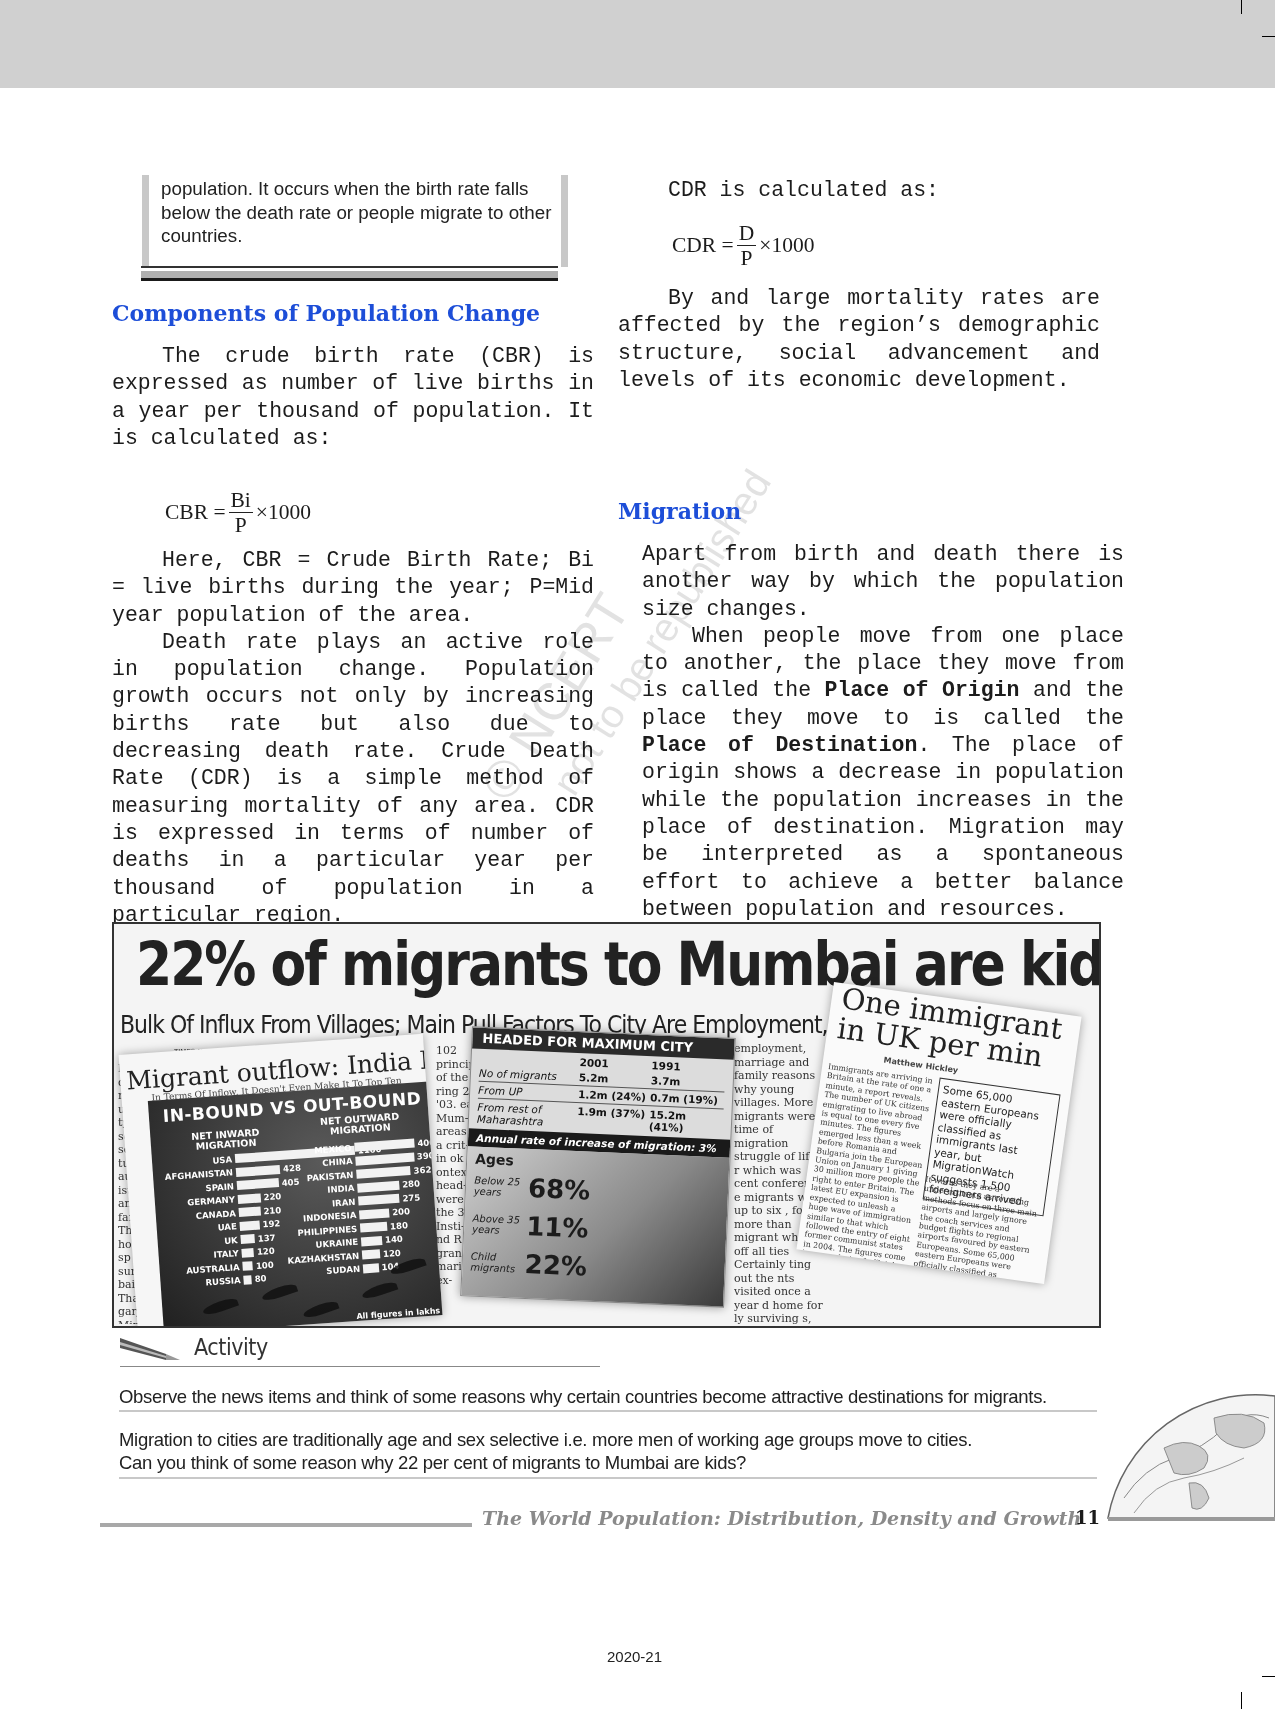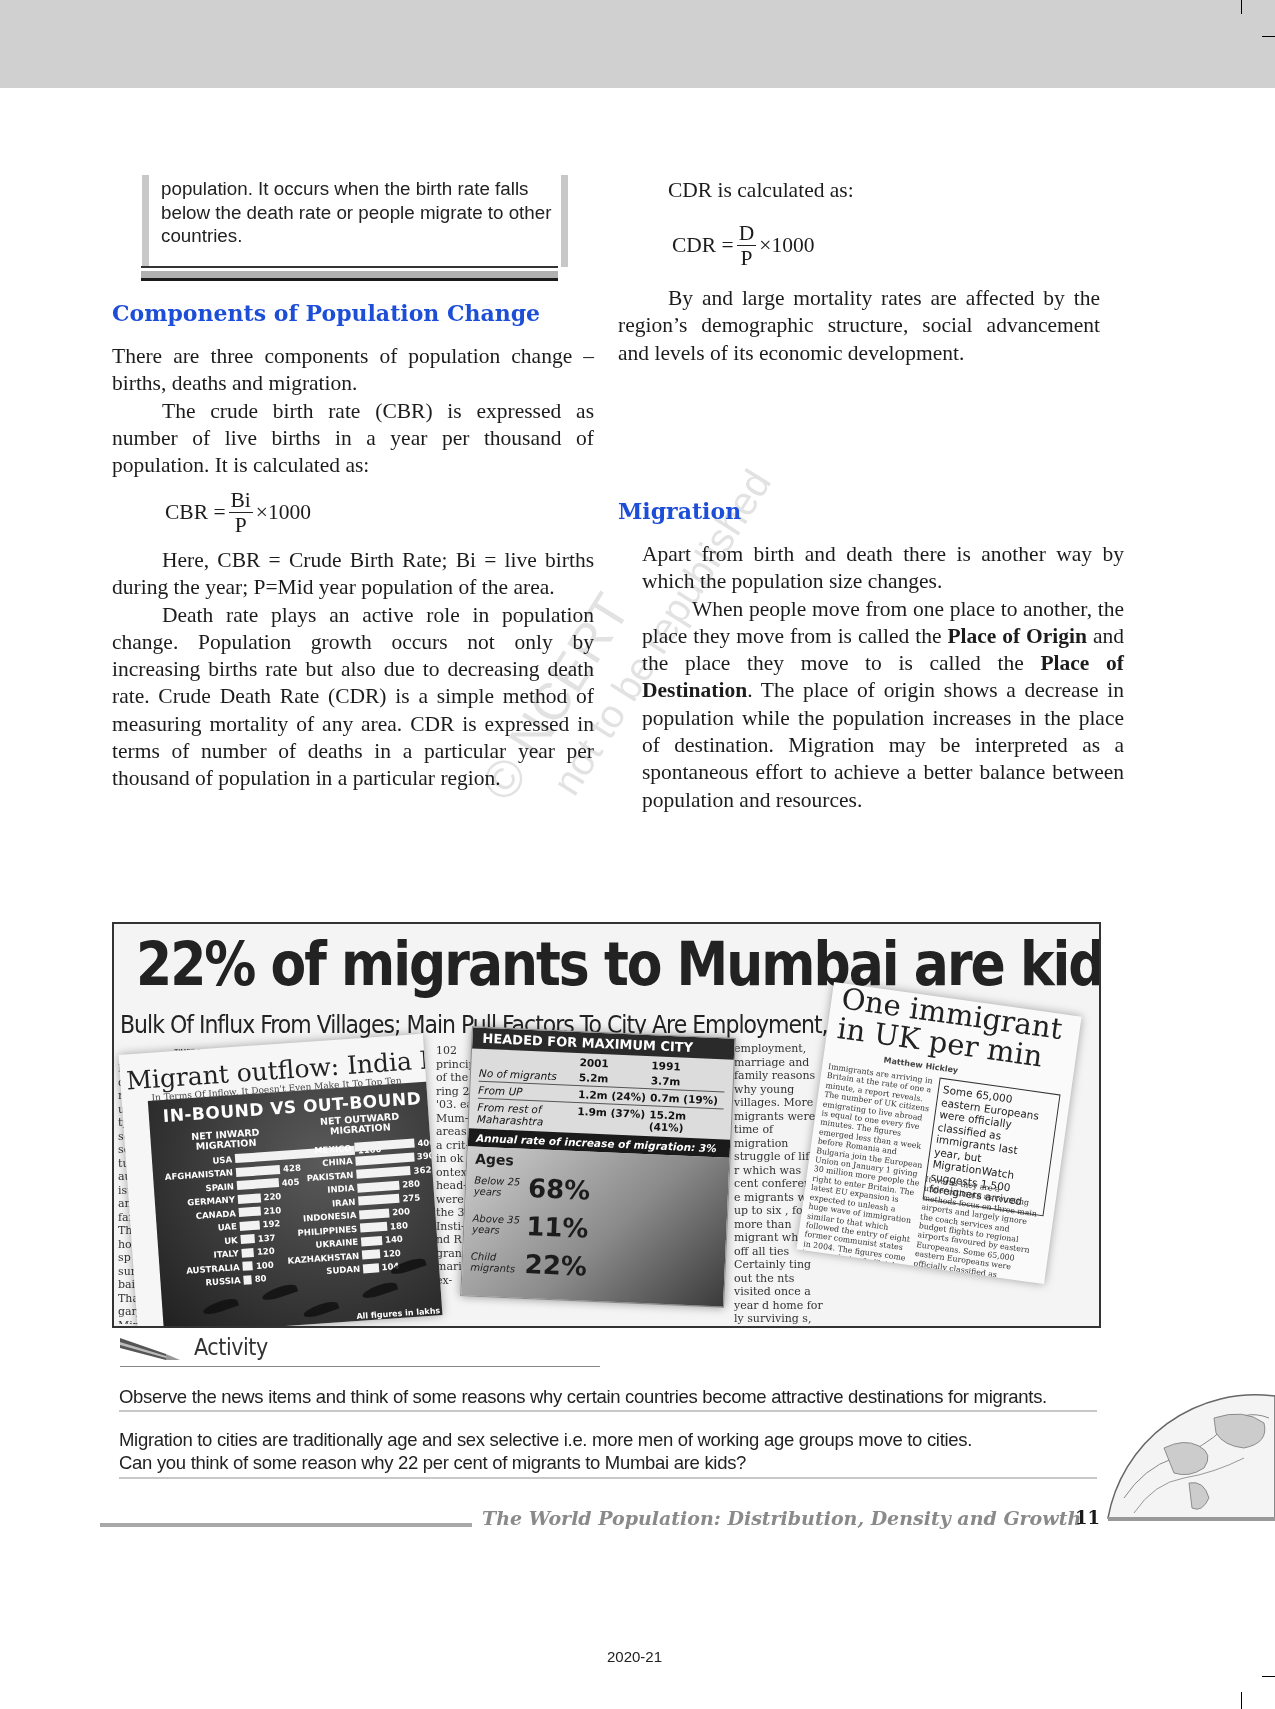--- a/index.html
+++ b/index.html
@@ -4,21 +4,21 @@
 <style>
   html, body { margin: 0; padding: 0; }
   body {
     width: 1275px; height: 1709px; position: relative; background: #ffffff;
     overflow: hidden; font-family: "DejaVu Serif", serif; color: #1c1c1c;
   }
   .topbar { position: absolute; left: 0; top: 0; width: 1275px; height: 88px; background: #d0d0d0; }
   .crop-mark { position: absolute; background: #000; }
 
   .col { position: absolute; font-family: "Liberation Serif", "DejaVu Serif", serif; font-size: 21.5px; line-height: 27.3px; text-align: justify; }
-  .col p { margin: 0; }
+  .col p { margin: 0; font-family: Liberation Mono, monospace; }
   .indent { text-indent: 50px; }
 
   .note-box { position: absolute; left: 142px; top: 175px; width: 412px; height: 92px; border-left: 7px solid #c8c8c8; border-right: 7px solid #c8c8c8; }
   .note-text { font-family: "Liberation Sans", sans-serif; font-size: 18.8px; line-height: 23.5px; padding: 2px 0 0 12px; text-align: left; color: #222; }
   .note-rule1 { position: absolute; left: 141px; top: 266px; width: 417px; height: 2px; background: #333; }
   .note-rule2 { position: absolute; left: 141px; top: 271px; width: 417px; height: 7px; background: #b0b0b0; }
   .note-rule3 { position: absolute; left: 141px; top: 278px; width: 417px; height: 3px; background: #1a1a1a; }
 
   .heading { position: absolute; font-family: "DejaVu Serif", serif; font-weight: bold; font-size: 22px; color: #1d4ed8; }
 
@@ -96,21 +96,20 @@
 <div class="note-box">
   <div class="note-text">population. It occurs when the birth rate falls below the death rate or people migrate to other countries.</div>
 </div>
 <div class="note-rule1"></div>
 <div class="note-rule2"></div>
 <div class="note-rule3"></div>
 
 <div class="heading" style="left:112px;top:300px;">Components of Population Change</div>
 
 <div class="col" style="left:112px;top:343px;width:482px;">
-  <p>There are three components of population change – births, deaths and migration.</p>
   <p class="indent">The crude birth rate (CBR) is expressed as number of live births in a year per thousand of population. It is calculated as:</p>
 </div>
 
 <div class="formula" style="left:165px;top:488px;">
   <span>CBR =</span>
   <span class="frac">
     <span class="num">Bi</span>
     <span class="den">P</span>
   </span>
   <span>×1000</span>

